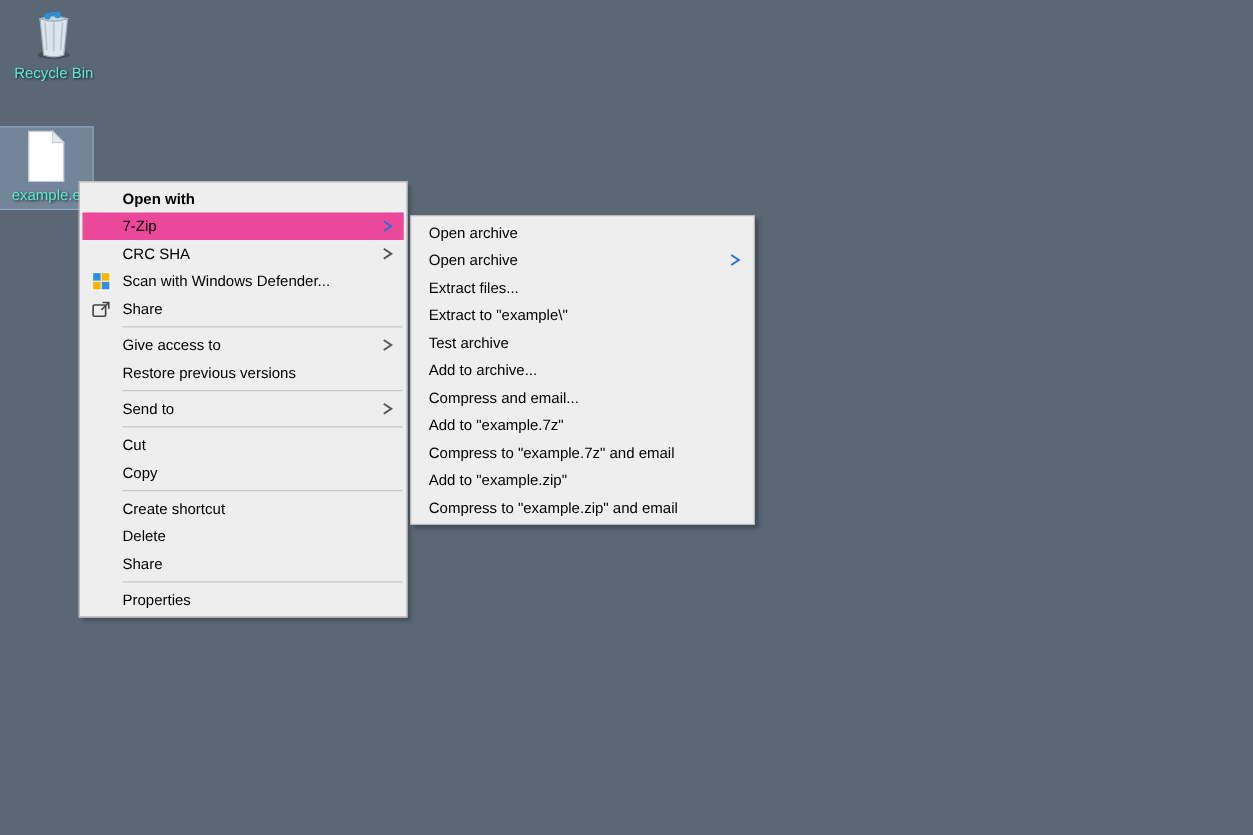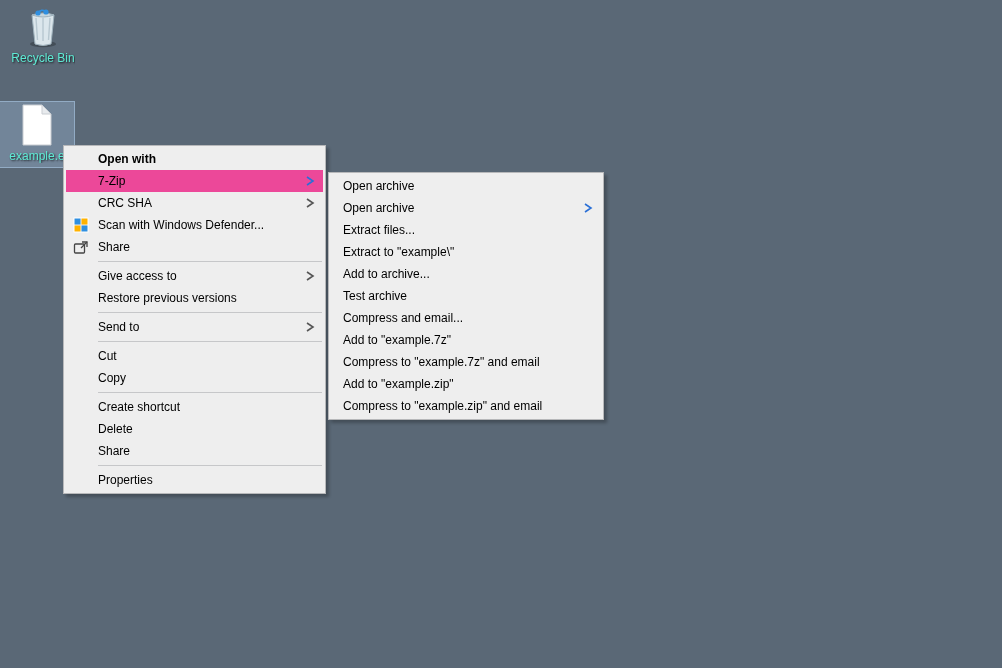--- a/index.html
+++ b/index.html
@@ -226,26 +226,26 @@
         </svg>
     </span>
   </div>
   <div class="menu-item">
     <span>Extract files...</span>
   </div>
   <div class="menu-item">
     <span>Extract to "example\"</span>
   </div>
   <div class="menu-item">
+    <span>Test archive</span>
+  </div>
+  <div class="menu-item">
     <span>Add to archive...</span>
   </div>
   <div class="menu-item">
-    <span>Test archive</span>
-  </div>
-  <div class="menu-item">
     <span>Compress and email...</span>
   </div>
   <div class="menu-item">
     <span>Add to "example.7z"</span>
   </div>
   <div class="menu-item">
     <span>Compress to "example.7z" and email</span>
   </div>
   <div class="menu-item">
     <span>Add to "example.zip"</span>

